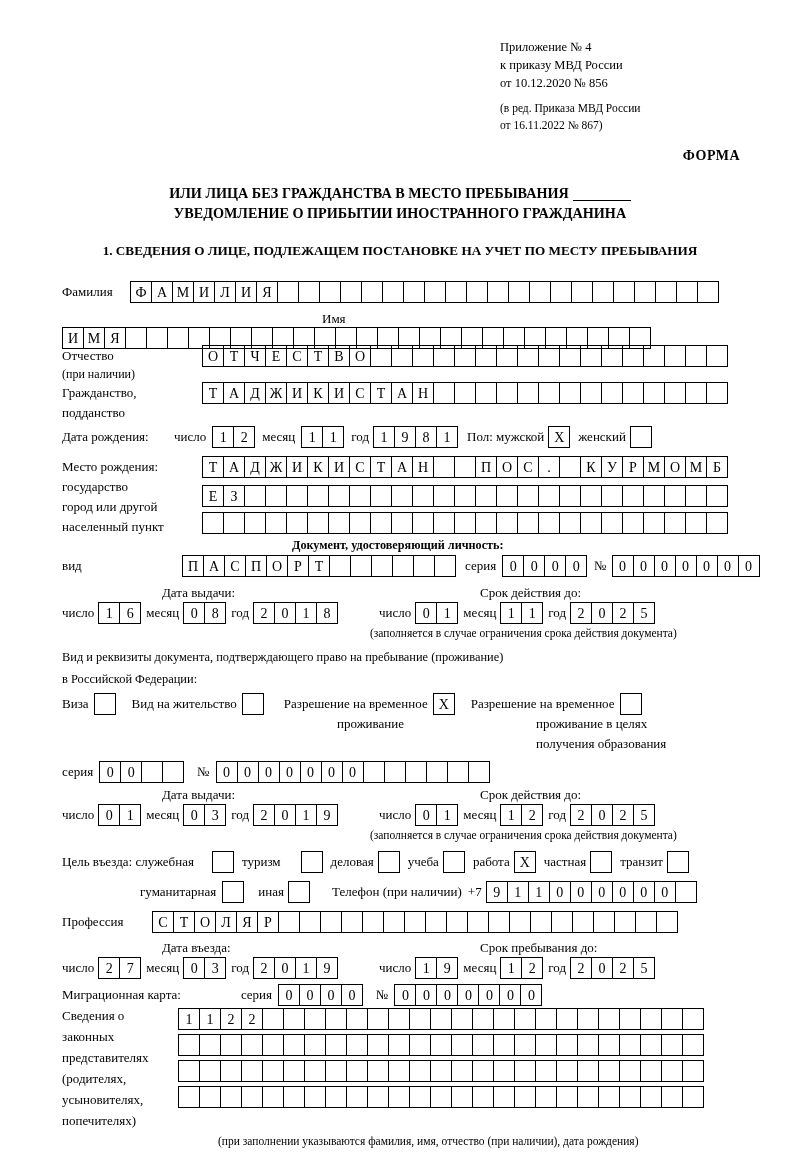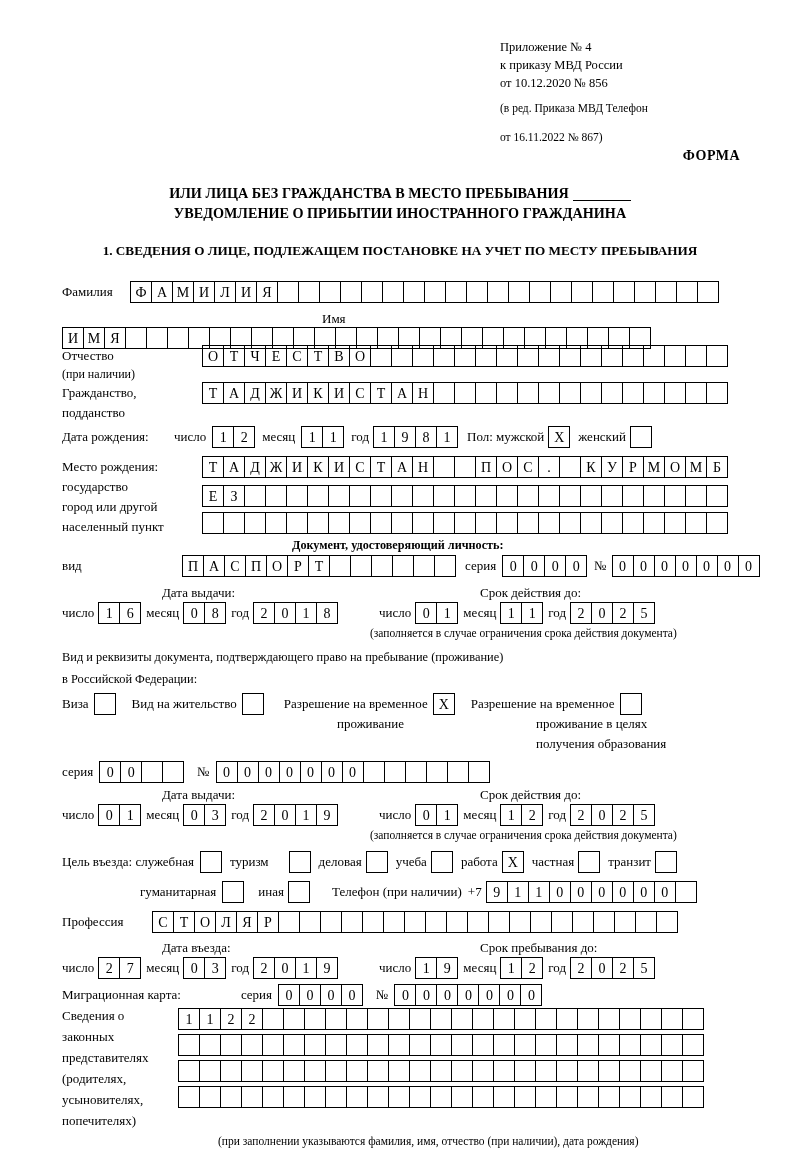--- a/index.html
+++ b/index.html
@@ -22,22 +22,22 @@
 </style>
 </head>
 <body>
 
 <div class="page">
 
   <div class="hdr">
     <div>Приложение № 4</div>
     <div>к приказу МВД России</div>
     <div>от 10.12.2020 № 856</div>
-    <div class="small">(в ред. Приказа МВД Телефон</div>
-    <div class="small" style="margin-top:12px">от 16.11.2022 № 867)</div>
+    <div class="small">(в ред. Приказа МВД России</div>
+    <div class="small" style="margin-top:0">от 16.11.2022 № 867)</div>
   </div>
 
   <div class="forma">ФОРМА</div>
 
   <div class="title">
     <div><span>ИЛИ ЛИЦА БЕЗ ГРАЖДАНСТВА В МЕСТО ПРЕБЫВАНИЯ</span><span class="ul"></span></div>
     <div>УВЕДОМЛЕНИЕ О ПРИБЫТИИ ИНОСТРАННОГО ГРАЖДАНИНА</div>
   </div>
 
   <div class="sec1">1. СВЕДЕНИЯ О ЛИЦЕ, ПОДЛЕЖАЩЕМ ПОСТАНОВКЕ НА УЧЕТ ПО МЕСТУ ПРЕБЫВАНИЯ</div>
@@ -448,21 +448,21 @@
     <div class="cells">
         <div class="c">2</div>
         <div class="c">0</div>
         <div class="c">2</div>
         <div class="c">5</div>
       </div>
   </div>
   <div class="note" style="position:absolute;left:370px;top:829px;">(заполняется в случае ограничения срока действия документа)</div>
 
   <div class="row" style="left:62px;top:851px;">
-    <div class="lbl" style="margin-right:6px;">Цель въезда: служебная</div>
+    <div class="lbl" style="margin-right:18px;">Цель въезда: служебная</div>
     <div class="box"></div>
     <div class="lbl" style="margin:0 20px 0 8px;">туризм</div>
     <div class="box"></div>
     <div class="lbl" style="margin:0 4px 0 8px;">деловая</div>
     <div class="box"></div>
     <div class="lbl" style="margin:0 4px 0 8px;">учеба</div>
     <div class="box"></div>
     <div class="lbl" style="margin:0 4px 0 8px;">работа</div>
     <div class="box">X</div>
     <div class="lbl" style="margin:0 4px 0 8px;">частная</div>

